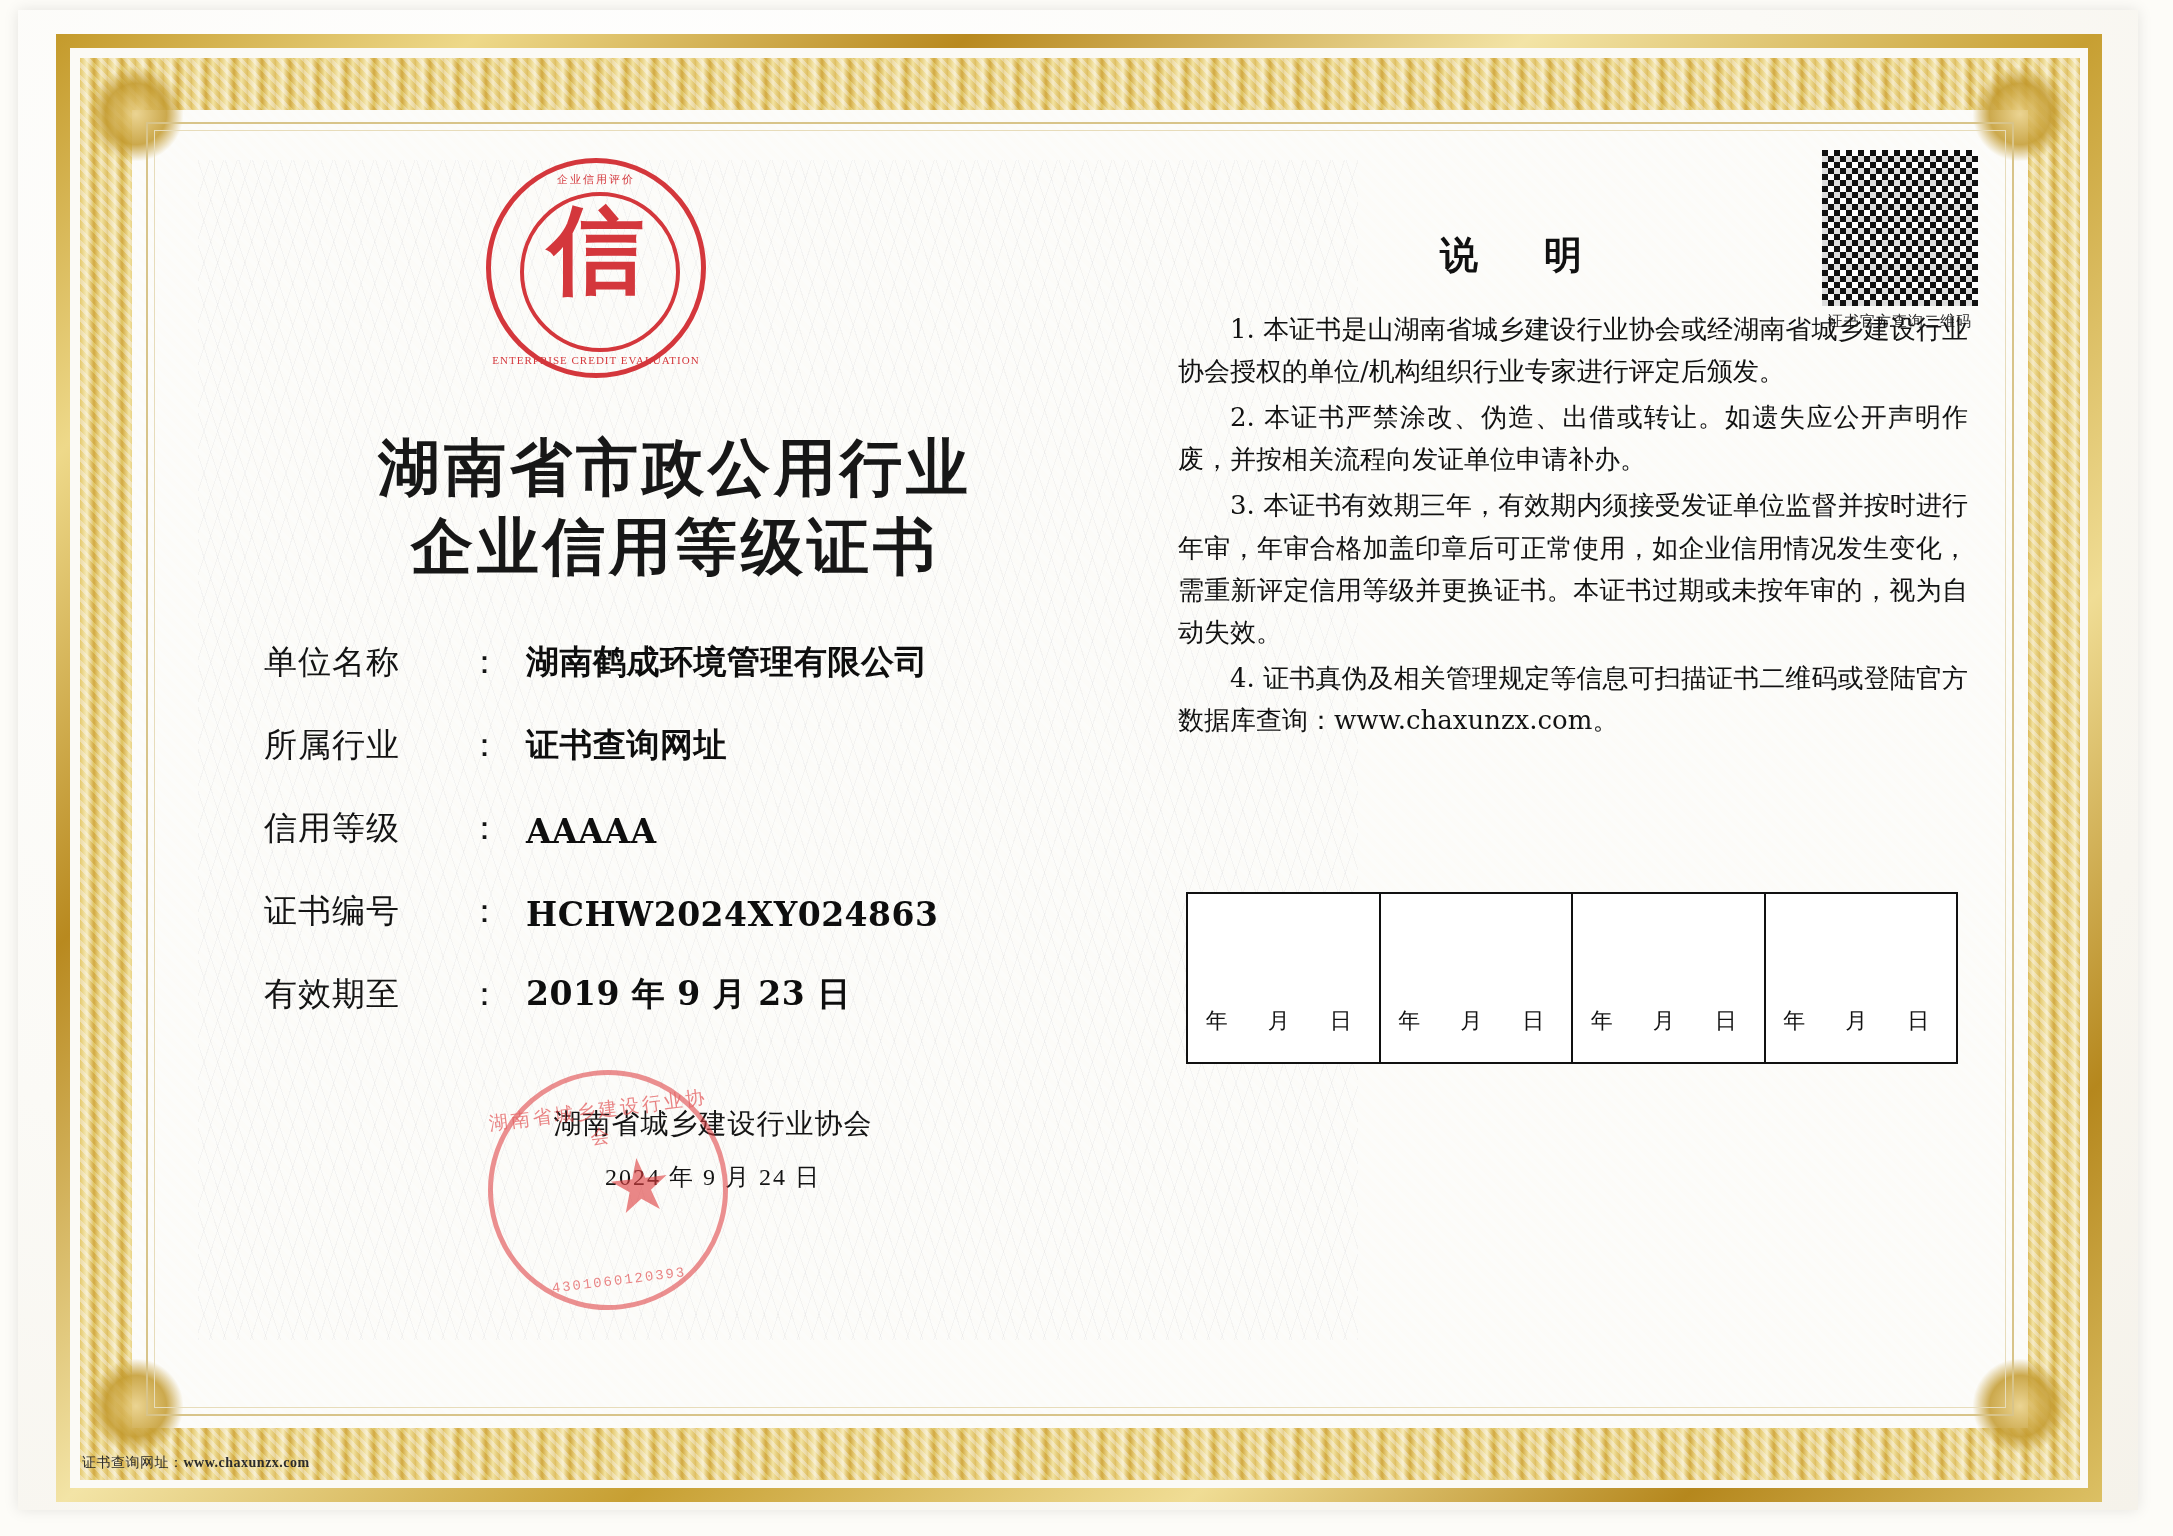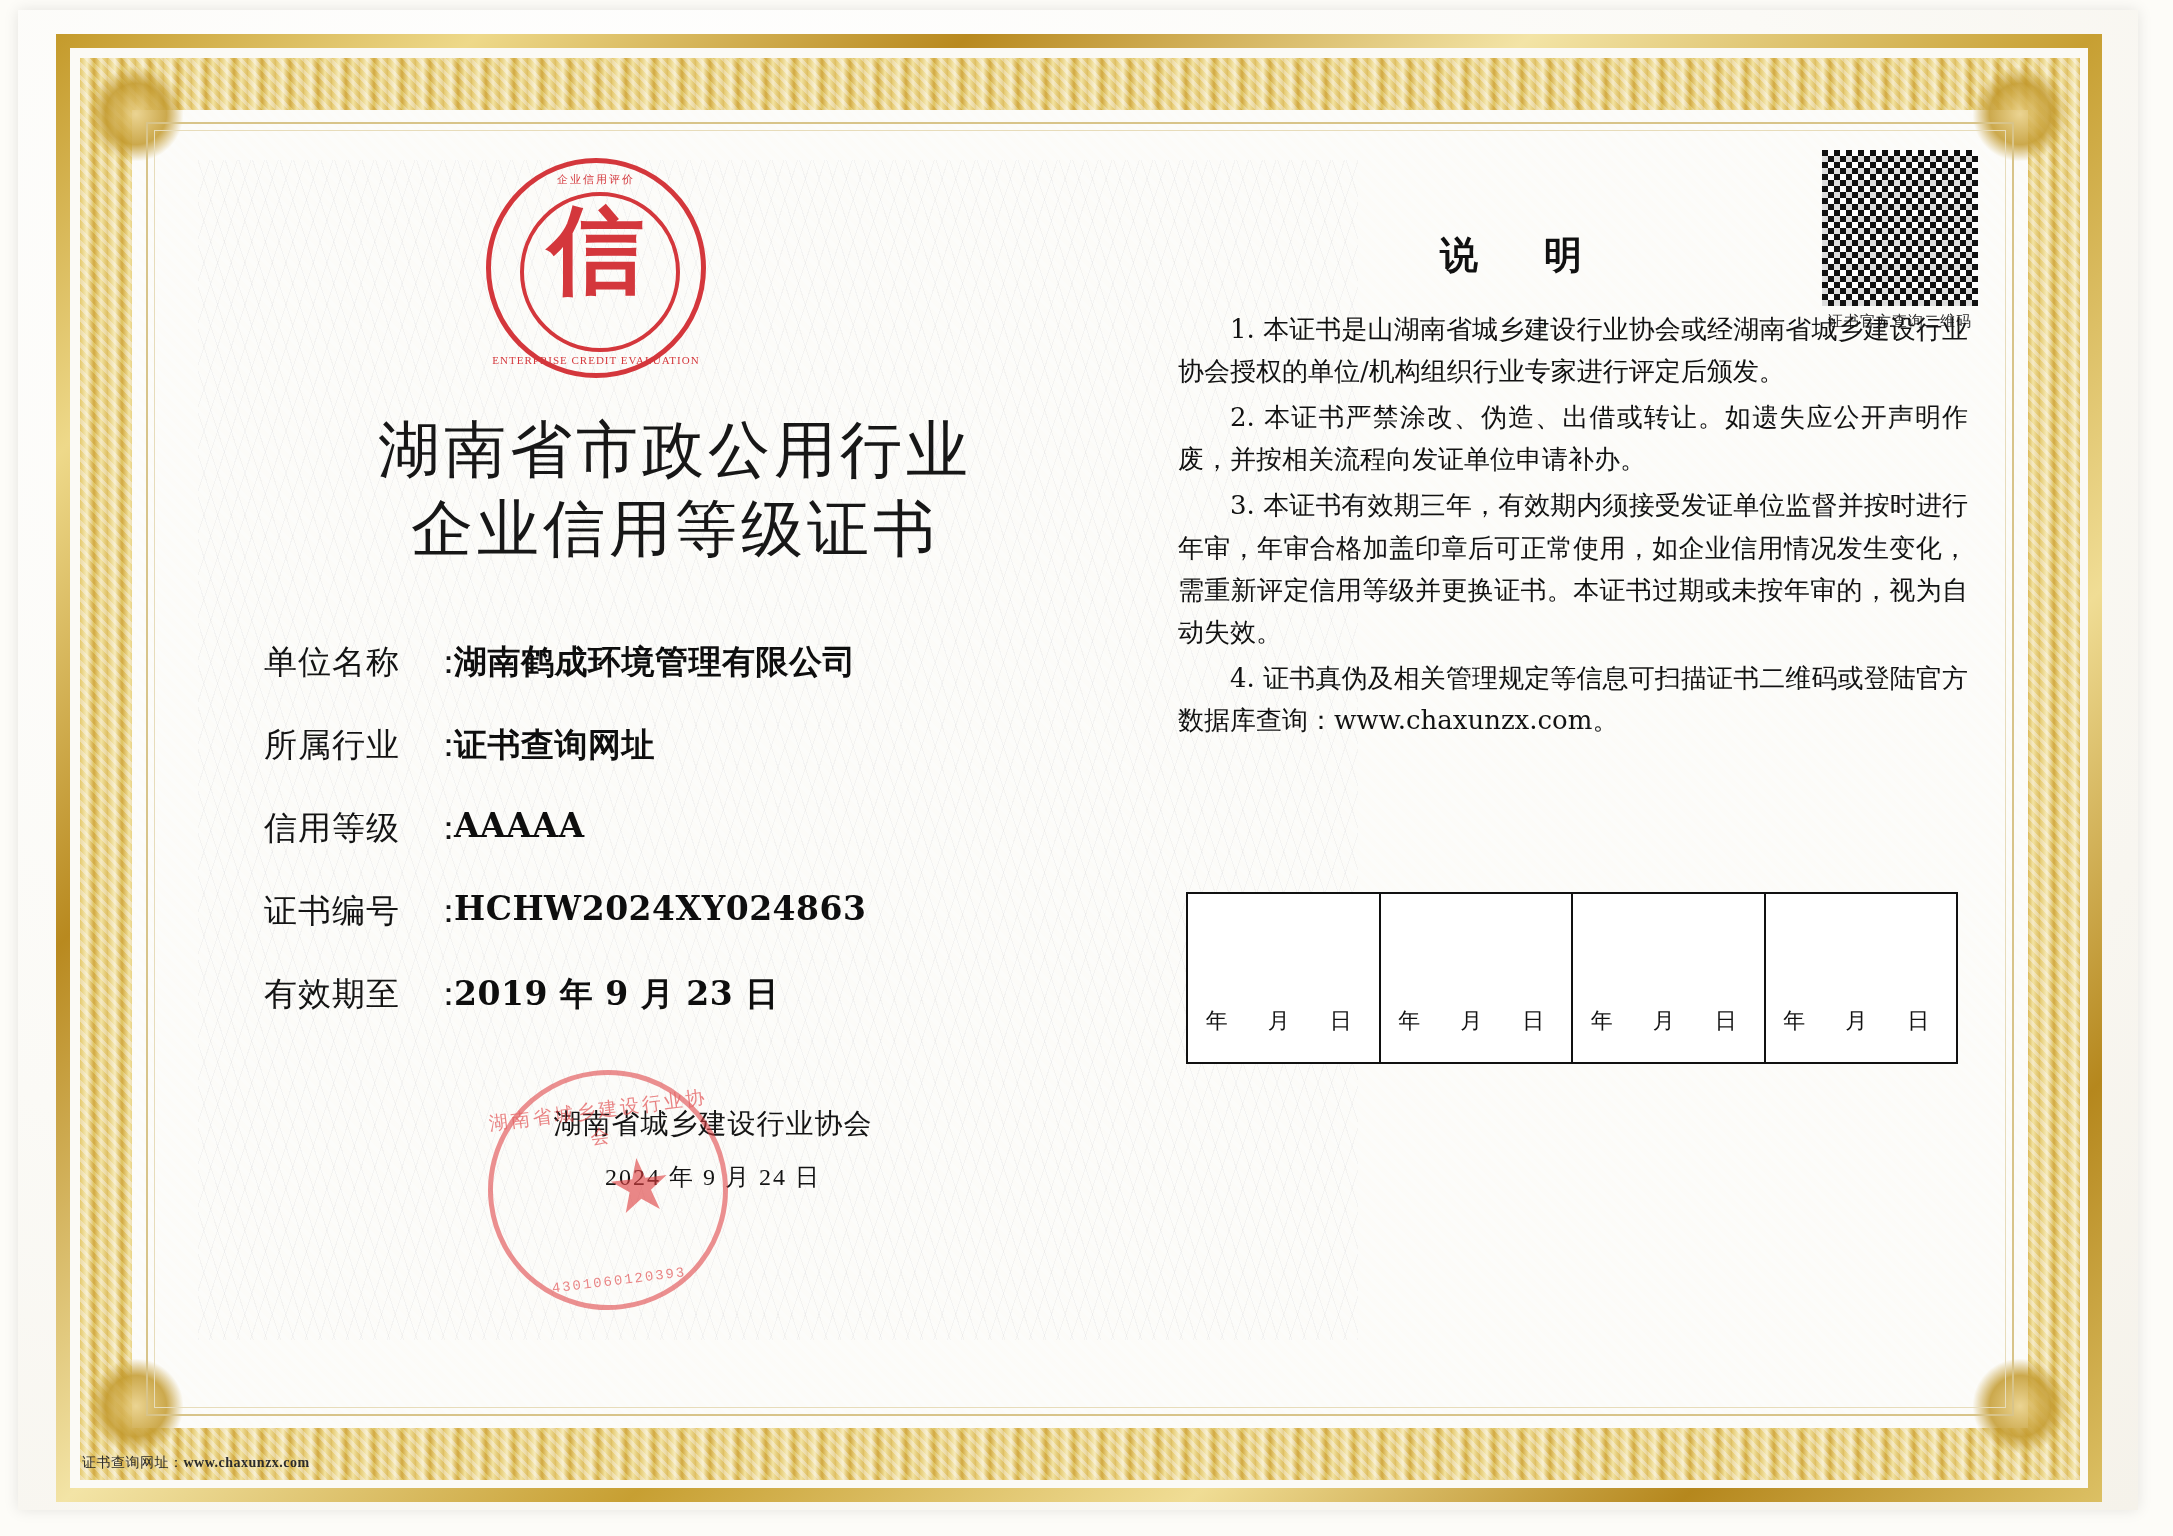--- a/index.html
+++ b/index.html
@@ -152,41 +152,42 @@
     left:0; right:0; bottom:12px;
     text-align:center;
     color:#d4373c;
     font-size:11px;
     letter-spacing:1px;
     font-family:"Liberation Serif", serif;
   }
 
   .title {
     position:absolute;
-    left:42px; top:270px;
+    left:42px; top:288px;
     width:930px;
     text-align:center;
     color:#171717;
-    font-weight:400;
+    font-weight:700;
     font-size:62px;
     line-height:1.28;
     letter-spacing:4px;
     font-family:"DejaVu Serif", serif;
   }
   .title .line2 { display:block; }
 
   .fields {
     position:absolute;
     left:96px; top:500px;
     width:880px;
   }
   .field-row {
     display:flex;
-    align-items:flex-start;
+    align-items:flex-end;
     margin-bottom:38px;
+    gap:36px;
   }
   .field-label {
     width:168px;
     font-size:33px;
     color:#141414;
     letter-spacing:1px;
     font-family:"DejaVu Serif", serif;
   }
   .field-colon {
     width:22px;

